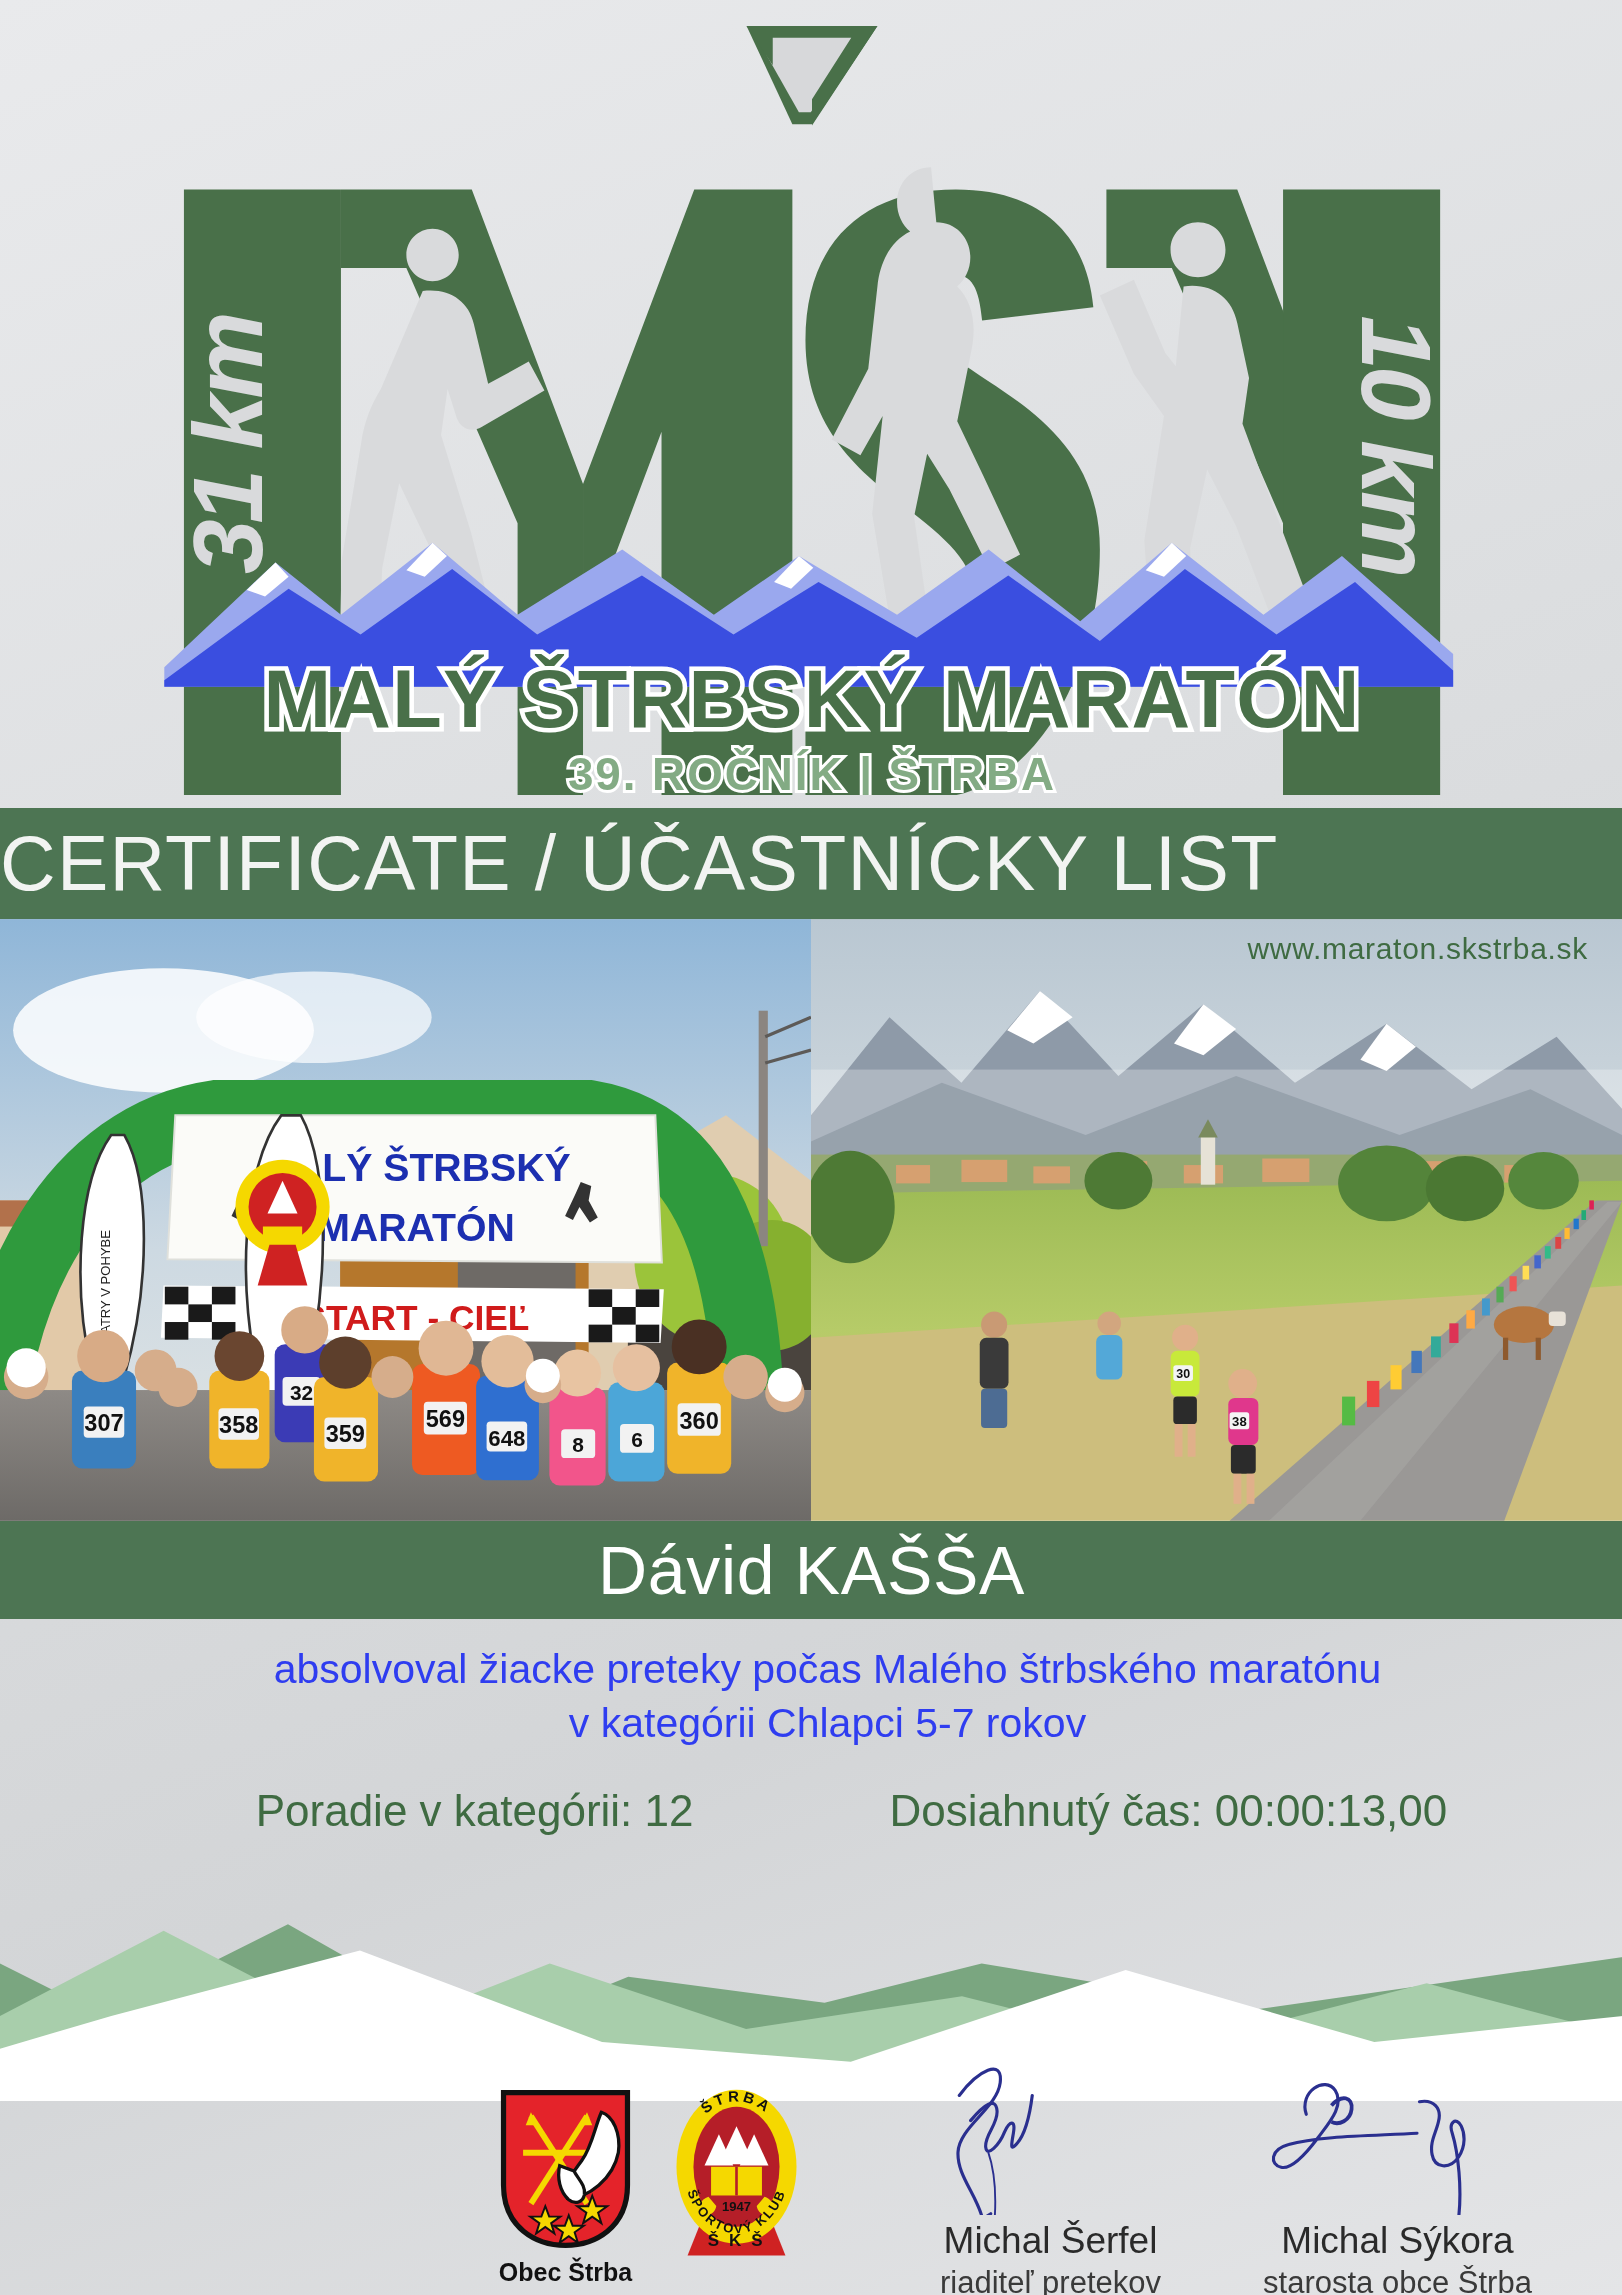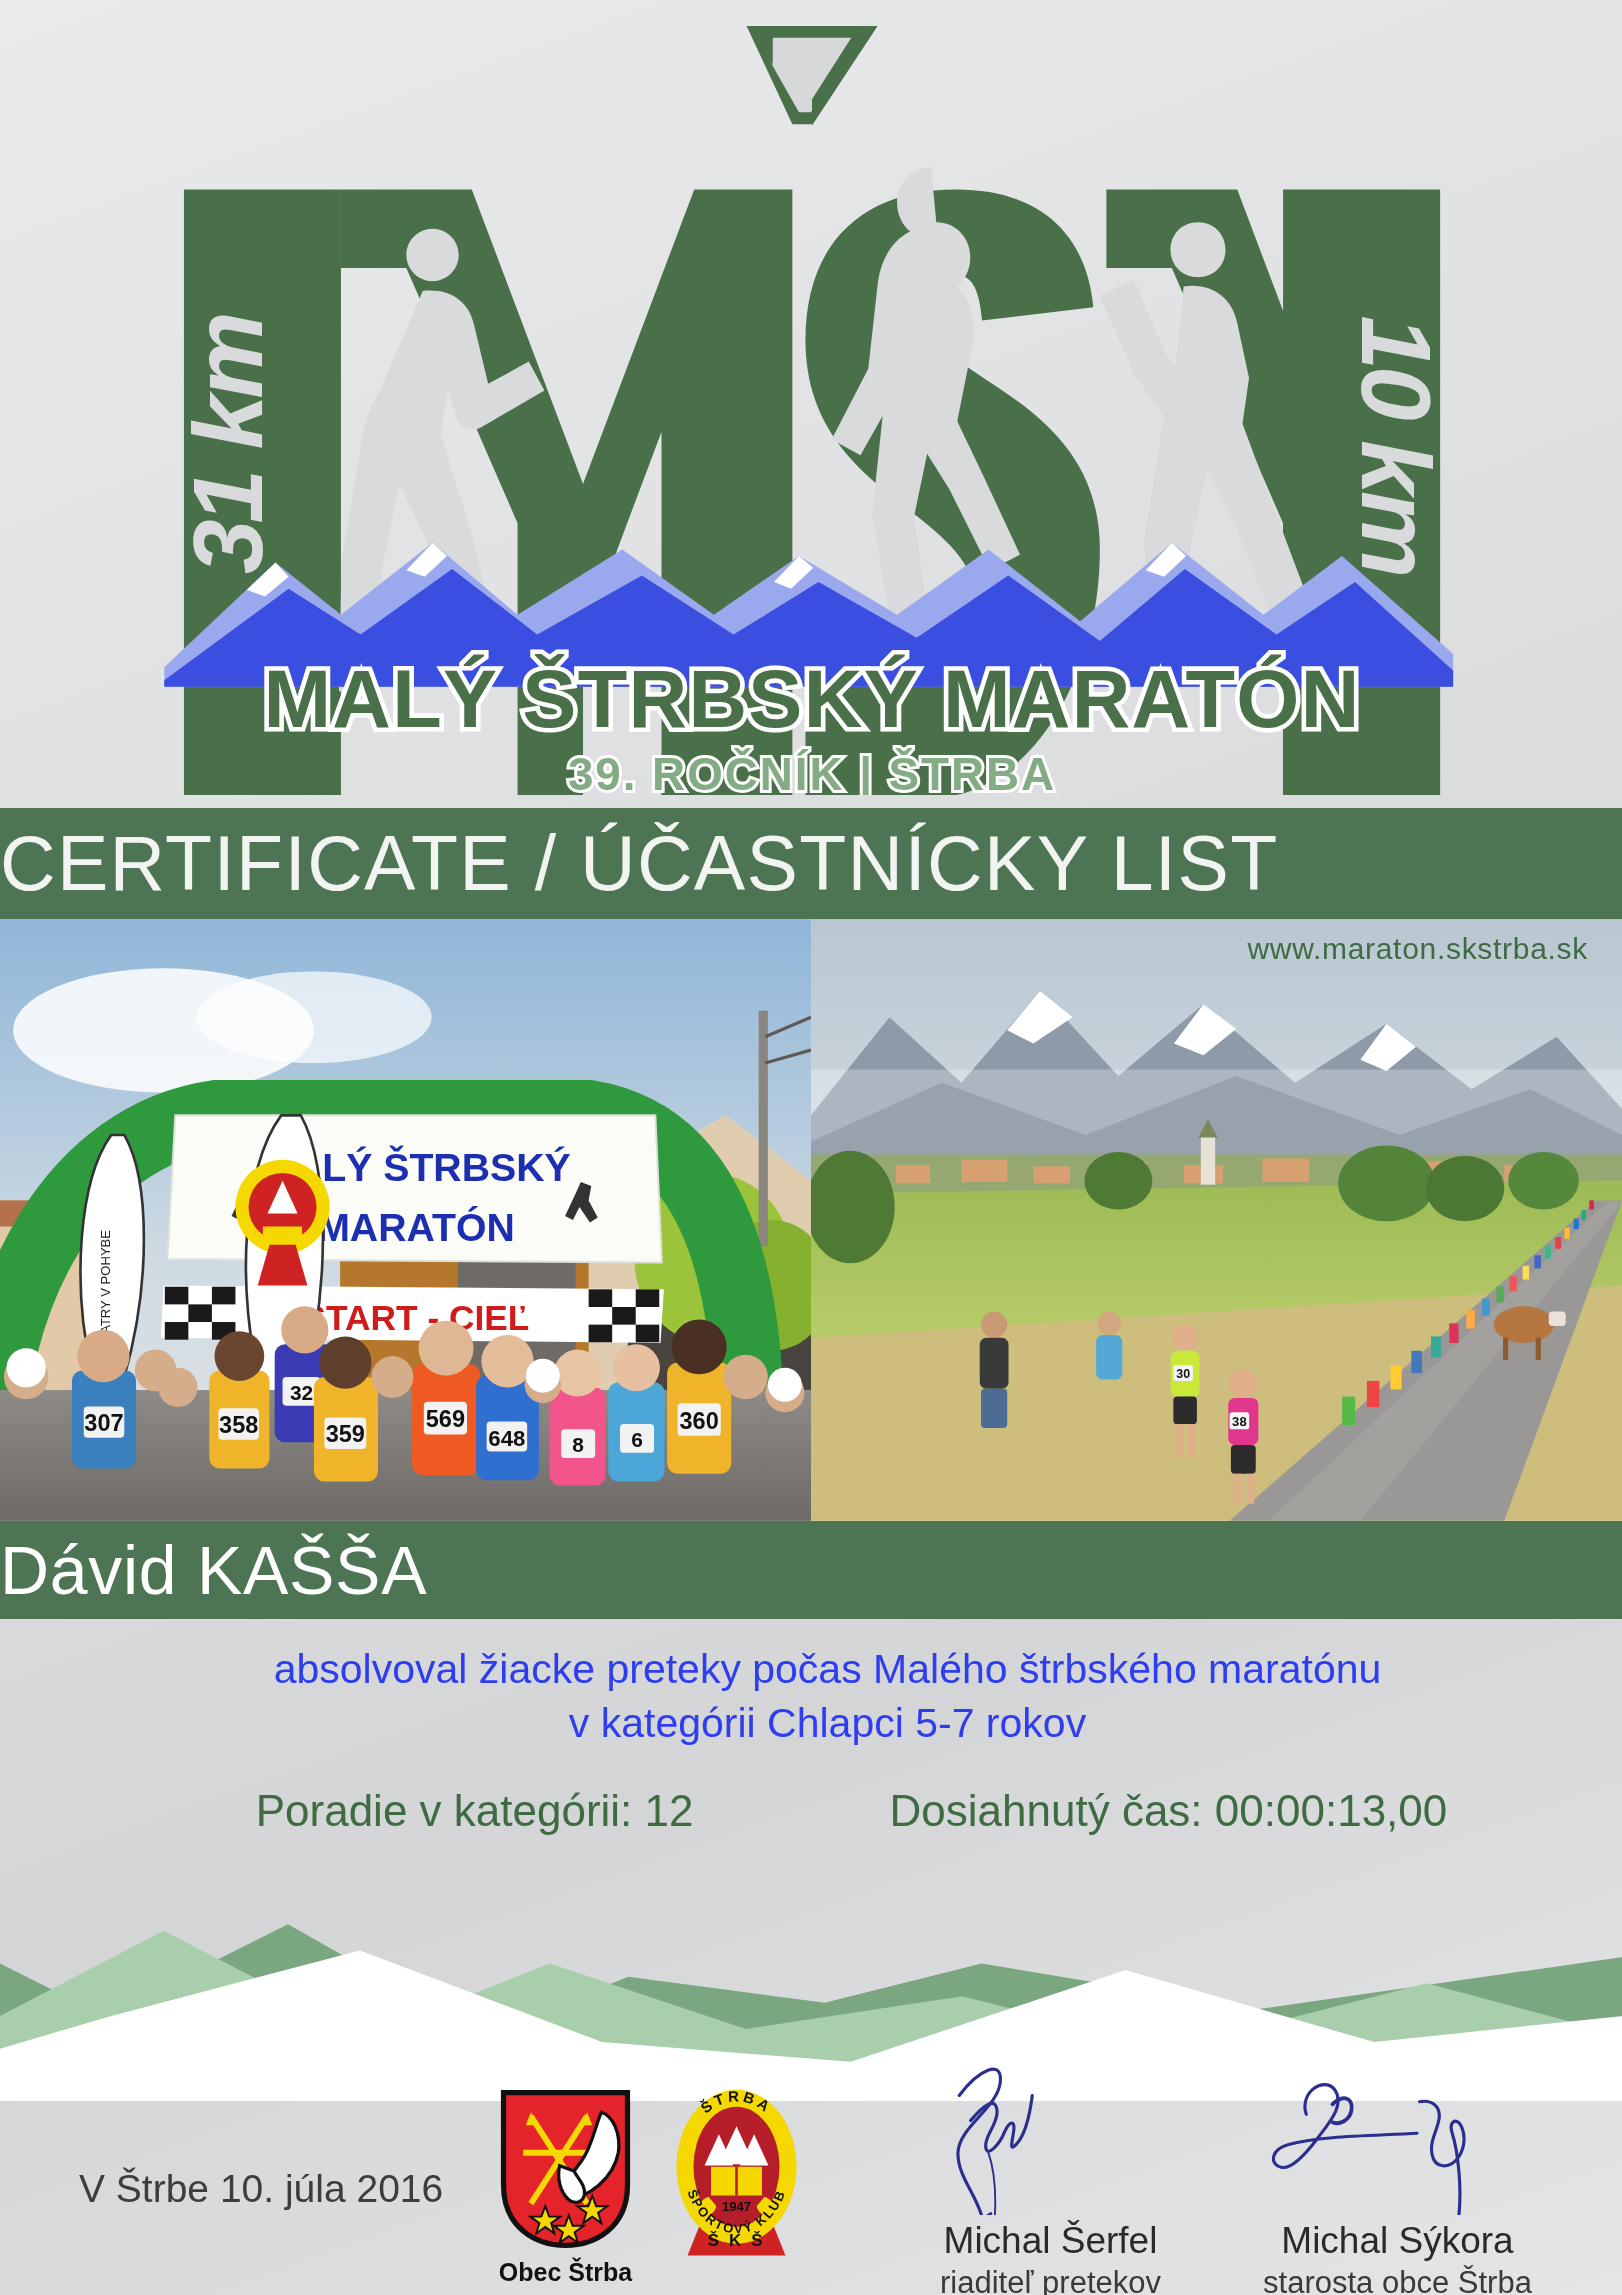--- a/index.html
+++ b/index.html
@@ -26,21 +26,21 @@
   
   .photos{position:absolute;left:0;top:919px;width:1623px;height:602px;display:flex;overflow:hidden;}
   .photo{position:relative;overflow:hidden;}
   .photo-left{width:811px;height:602px;background:#b9c4cc;}
   .photo-right{width:811px;height:602px;background:#9fb3a0;}
   .site-url{position:absolute;right:34px;top:13px;color:#3f6b42;font-size:30px;
             font-family:"Liberation Sans", sans-serif;letter-spacing:0.7px;margin-left:12px;}
 
   
   .name-band{position:absolute;left:0;top:1521px;width:1623px;height:98px;
-             background:#4d7553;display:flex;align-items:center;}
+             background:#4d7553;display:flex;align-items:center;justify-content:center;}
   .name-band .n{color:#ffffff;font-size:68px;font-weight:400;letter-spacing:0.7px;white-space:nowrap;}
 
   
   .desc{position:absolute;left:16px;top:1642px;width:1623px;text-align:center;
         color:#2f3df0;font-size:41px;line-height:1.32;font-weight:400;}
   .results{position:absolute;left:0;top:1786px;width:1623px;
            display:flex;justify-content:center;align-items:baseline;gap:196px;
            color:#3f6b42;font-size:44px;font-weight:400;margin-left:40px;}
 
   
@@ -418,21 +418,20 @@
   </div>
 
   <svg class="mountains" viewBox="0 0 2480 330" preserveAspectRatio="none">
     <polygon fill="#7aa680" points="0,120 160,200 440,60 740,230 960,140 1260,180 1500,120 1920,190 2480,110 2480,330 0,330"></polygon>
     <polygon fill="#a8ceab" points="0,200 250,70 560,230 840,120 1140,220 1470,170 1790,250 2180,150 2480,230 2480,330 0,330"></polygon>
     <polygon fill="#ffffff" points="0,250 170,200 550,100 920,240 1300,270 1720,130 2100,240 2480,200 2480,330 0,330"></polygon>
   </svg>
 
   <div class="footer">
 
-    <span class="date">V Štrbe 10. júla 2016</span>
 
     <div class="crests">
 
       <div class="crest-obec">
         <svg width="137" height="164" viewBox="0 0 210 250">
           <path d="M10 8 L200 8 L200 150 C200 215 150 242 105 242 C60 242 10 215 10 150 Z" fill="#e4232a" stroke="#111111" stroke-width="8"></path>
 
           <g stroke="#f5d800" stroke-width="9" fill="none">
             <line x1="52" y1="178" x2="138" y2="44"></line>
             <line x1="138" y1="178" x2="52" y2="44"></line>

